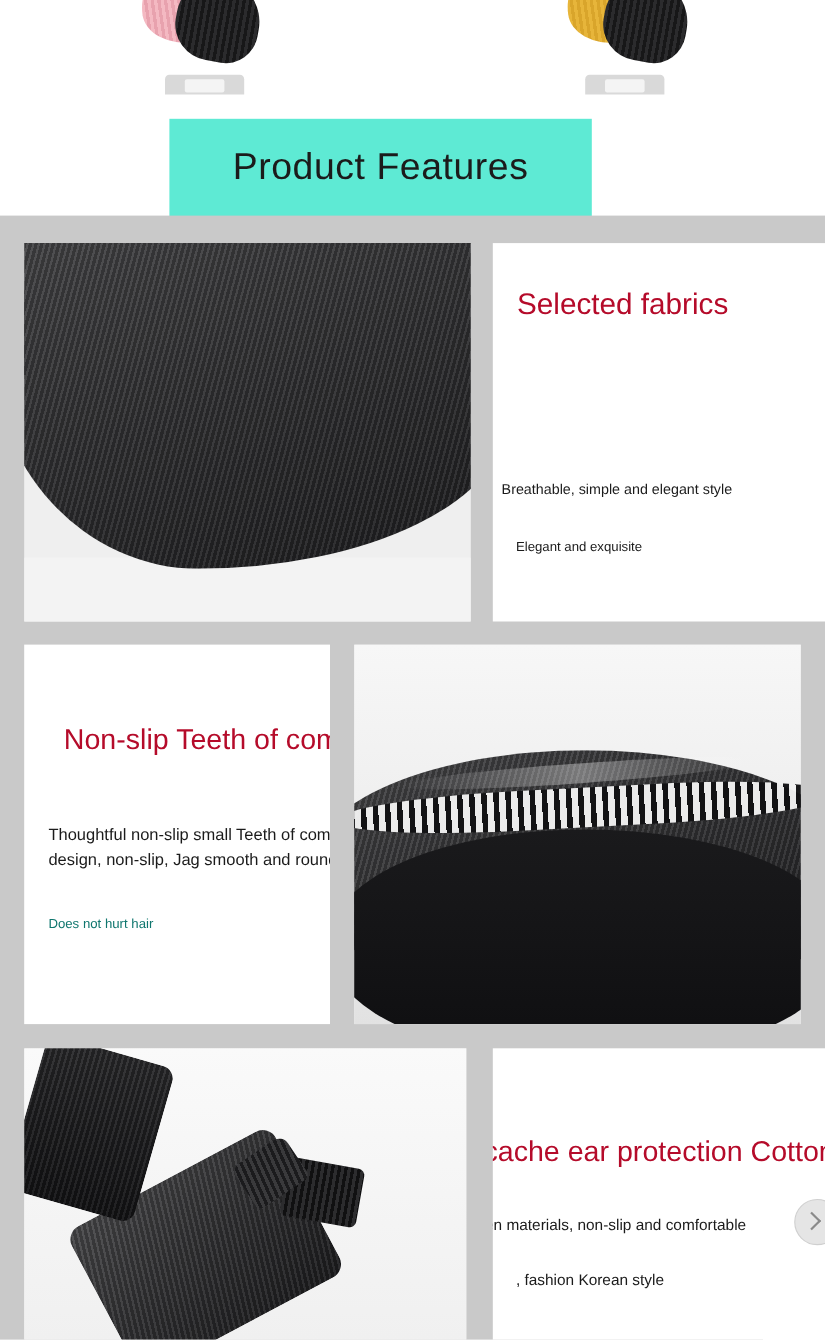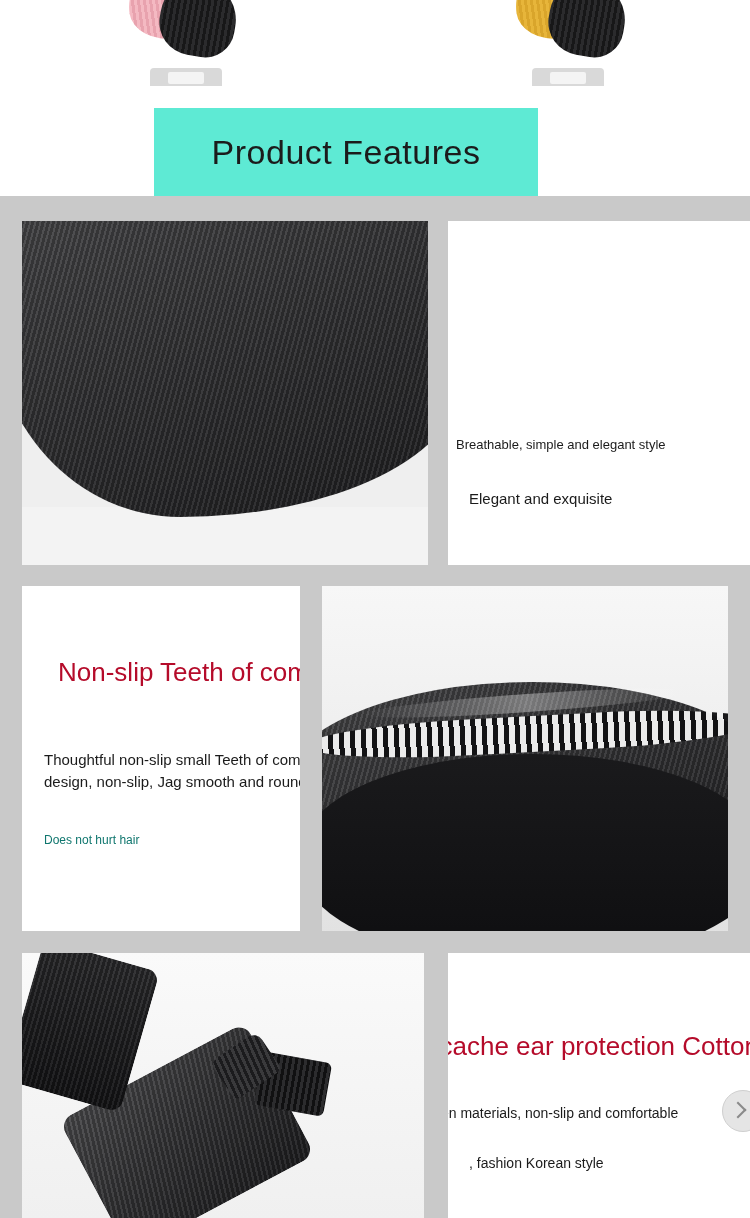--- a/index.html
+++ b/index.html
@@ -122,21 +122,21 @@
 
   
   .heading {
     position: absolute;
     color: #b50b2a;
     font-size: 27px;
     white-space: nowrap;
   }
   .line-1 { position: absolute; font-size: 15px; color: #1b1b1b; white-space: nowrap; }
   .line-2 { position: absolute; font-size: 13px; color: #1b1b1b; white-space: nowrap; }
-  .line-3 { position: absolute; font-size: 15px; color: #1b1b1b; white-space: nowrap; padding-left: 12px; }
+  .line-3 { position: absolute; font-size: 12px; color: #1b1b1b; white-space: nowrap; padding-left: 12px; }
 
   
   #fabric-heading { left: 22px;  top: 40px; }
   #fabric-l1 { left: 6px;  top: 167px; }
   #fabric-l2 { left: 8px;  top: 216px; }
   #fabric-l3 { left: 9px;  top: 269px; }
 
   
   #teeth-heading { left: 36px; top: 71px; font-size: 26px; }
   #teeth-body {
@@ -313,20 +313,21 @@
 
 <div class="grey-bg"></div>
 
 <div class="card photo-card" id="card-fabric-photo">
   <div id="fabric-bg-white"></div>
   <div class="knit-dark" id="fabric-swatch"></div>
   <div id="fabric-swatch-2"></div>
 </div>
 
 <div class="card" id="card-fabric-text">
+  <div class="heading" id="fabric-heading">Selected fabrics</div>
   <div class="line-2" id="fabric-l2">Breathable, simple and elegant style</div>
   <div class="line-3" id="fabric-l3">Elegant and exquisite</div>
 </div>
 
 <div class="card" id="card-teeth-text">
   <div class="heading" id="teeth-heading">Non-slip Teeth of comb</div>
   <div id="teeth-body">Thoughtful non-slip small Teeth of comb design, non-slip, Jag smooth and round,</div>
   <div id="teeth-note">Does not
 hurt hair</div>
 </div>

